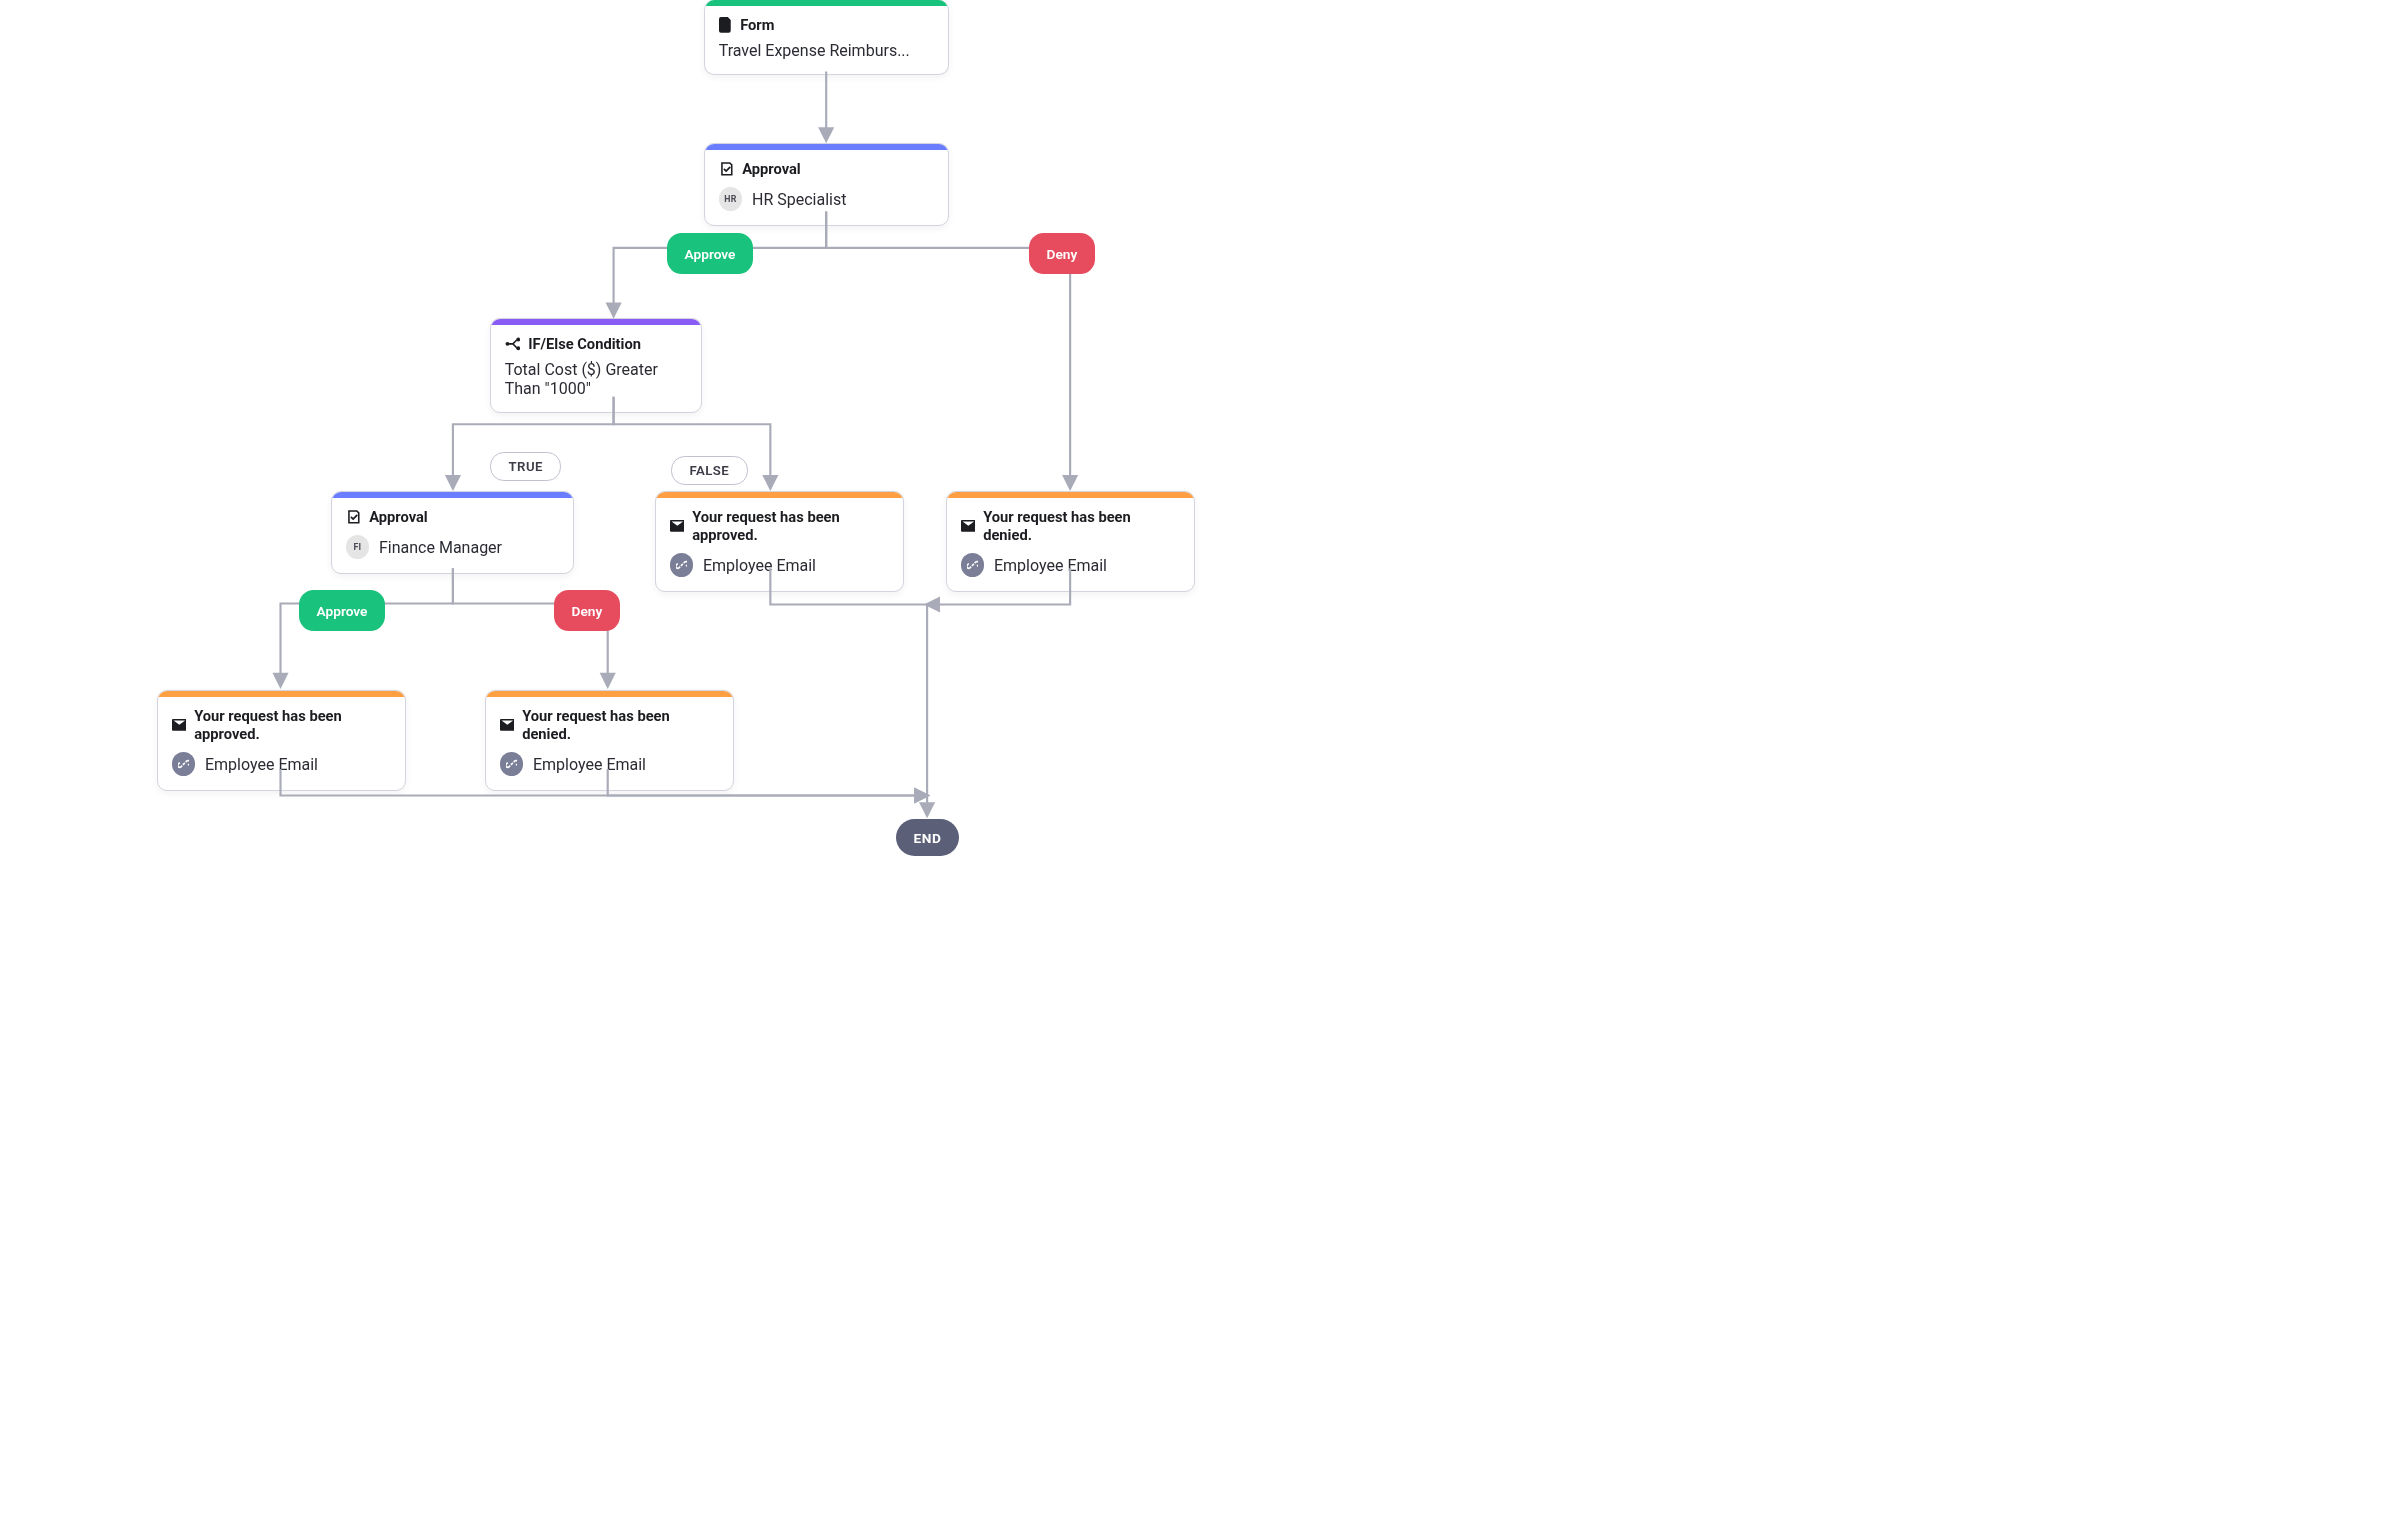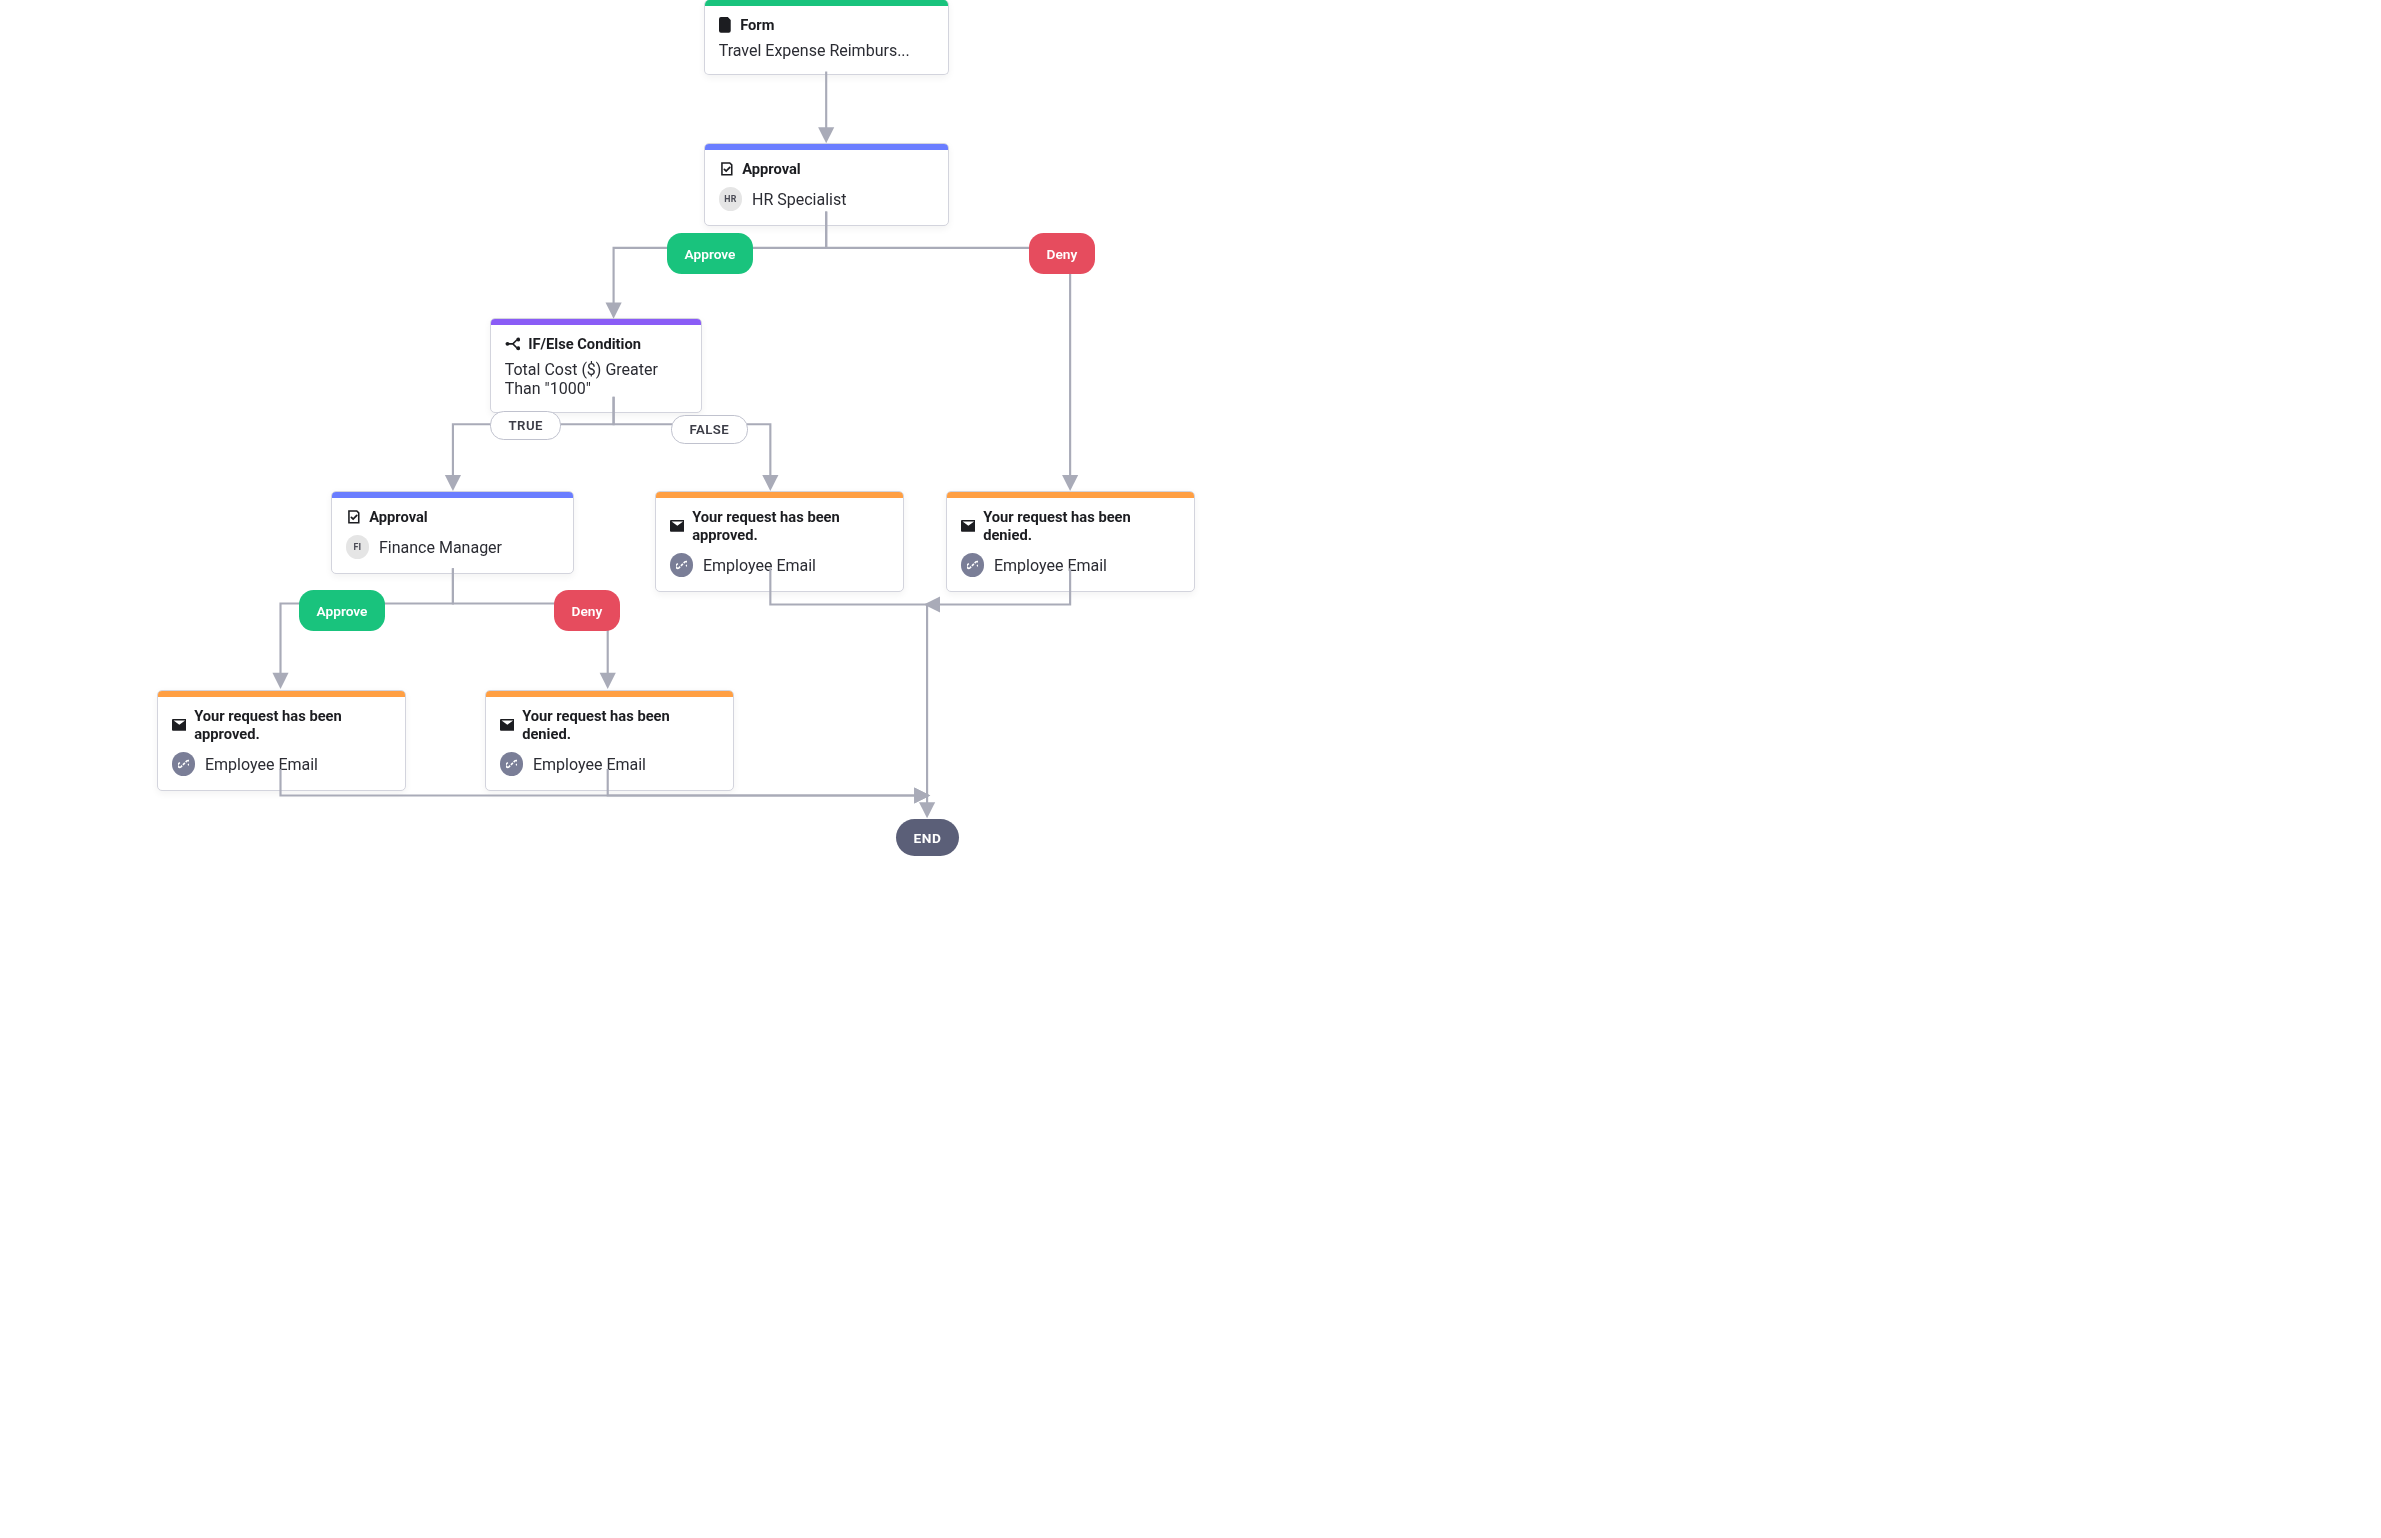--- a/index.html
+++ b/index.html
@@ -1,26 +1,26 @@
 <!DOCTYPE html>
 <html><head>
 <meta charset="utf-8">
 <style>
 html,body{margin:0;padding:0;background:#fff;font-family:-apple-system,BlinkMacSystemFont,"Segoe UI",Roboto,Helvetica,Arial,sans-serif;color:#1c1d21;}
 svg{display:block;}
-.card{position:absolute;background:#fff;border:1.5px solid #d3d4dd;border-radius:5px;box-shadow:0 2.9px 7.8px rgba(0,0,0,.05);box-sizing:border-box;overflow:hidden;}
+.card{position:absolute;background:#fff;border:1.5px solid #d3d4dd;border-radius:10px;box-shadow:0 2.9px 7.8px rgba(0,0,0,.05);box-sizing:border-box;overflow:hidden;}
 .card-top{height:5.9px;width:100%;}
 .card-header{display:flex;align-items:center;gap:7.8px;padding:9.8px 13.7px 3.9px 13.7px;font-size:14.7px;font-weight:700;color:#1c1d21;}
 .card-body{display:flex;align-items:center;gap:9.8px;padding:5.9px 13.7px 13.7px 13.7px;font-size:16px;font-weight:400;color:#2b2c33;}
 .card-body-plain{padding:3.9px 13.7px 13.7px 13.7px;font-size:16px;font-weight:400;color:#2b2c33;}
 .avatar{display:inline-flex;align-items:center;justify-content:center;width:23.5px;height:23.5px;border-radius:50%;background:#e5e5e5;color:#4a4b55;font-size:8.8px;font-weight:700;letter-spacing:0.3px;}
 .link-circle{display:inline-flex;align-items:center;justify-content:center;width:23.5px;height:23.5px;border-radius:50%;background:#7a7e97;}
 .icon{display:inline-flex;align-items:center;justify-content:center;}
 .pill{position:absolute;display:inline-flex;align-items:center;justify-content:center;height:41px;padding:0 17.6px;border-radius:14.7px;font-size:13.7px;font-weight:600;color:#fff;z-index:3;}
-.pill-outline{position:absolute;display:inline-flex;align-items:center;justify-content:center;height:27.4px;padding:0 17.6px;border-radius:13.7px;border:1.5px solid #c0c2ce;background:#fff;color:#3c3d47;font-size:13.2px;font-weight:600;letter-spacing:0.4px;z-index:3;}
+.pill-outline{position:absolute;display:inline-flex;align-items:center;justify-content:center;height:27.4px;padding:0 17.6px;border-radius:13.7px;border:1.5px solid #c0c2ce;background:#fff;color:#3c3d47;font-size:13.2px;font-weight:600;letter-spacing:0.4px;z-index:3;margin-top:41px;}
 .end-node{position:absolute;display:inline-flex;align-items:center;justify-content:center;width:63px;height:37px;border-radius:18.6px;background:#5b5f78;color:#fff;font-size:13.7px;font-weight:700;letter-spacing:0.6px;z-index:3;}
 </style>
 </head>
 <body>
 
 <div style="position:relative;width:1429px;height:868px;">
 
 <svg width="1429" height="868" style="position:absolute;left:0;top:0;z-index:1" viewBox="0 0 1458 886">
   <defs>
     <marker id="ah" viewBox="0 0 12 12" refX="9" refY="6" markerWidth="9" markerHeight="9" orient="auto-start-reverse">

